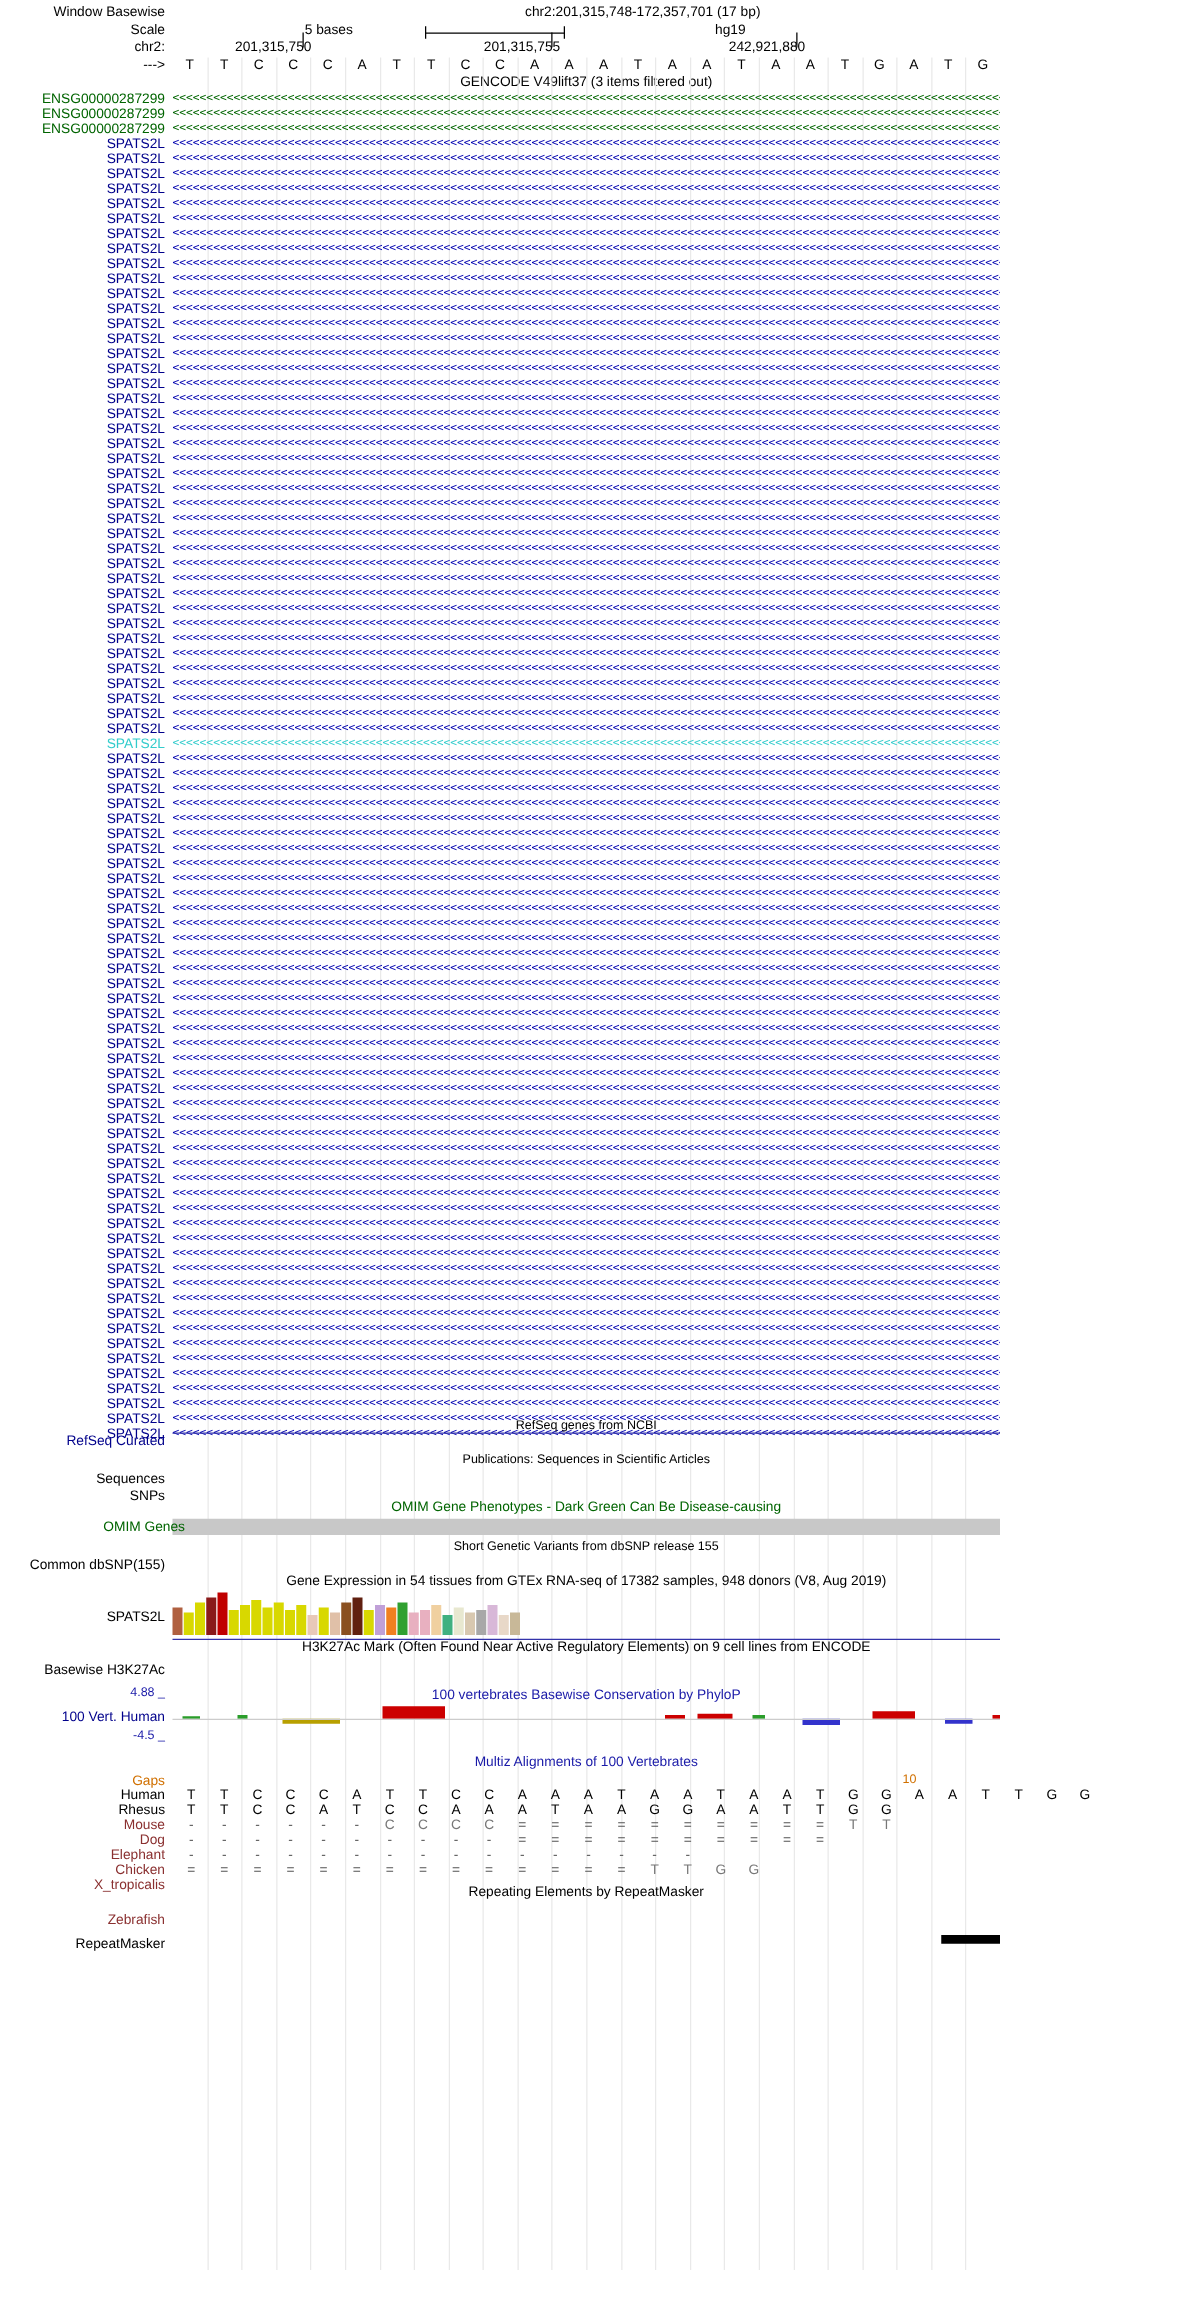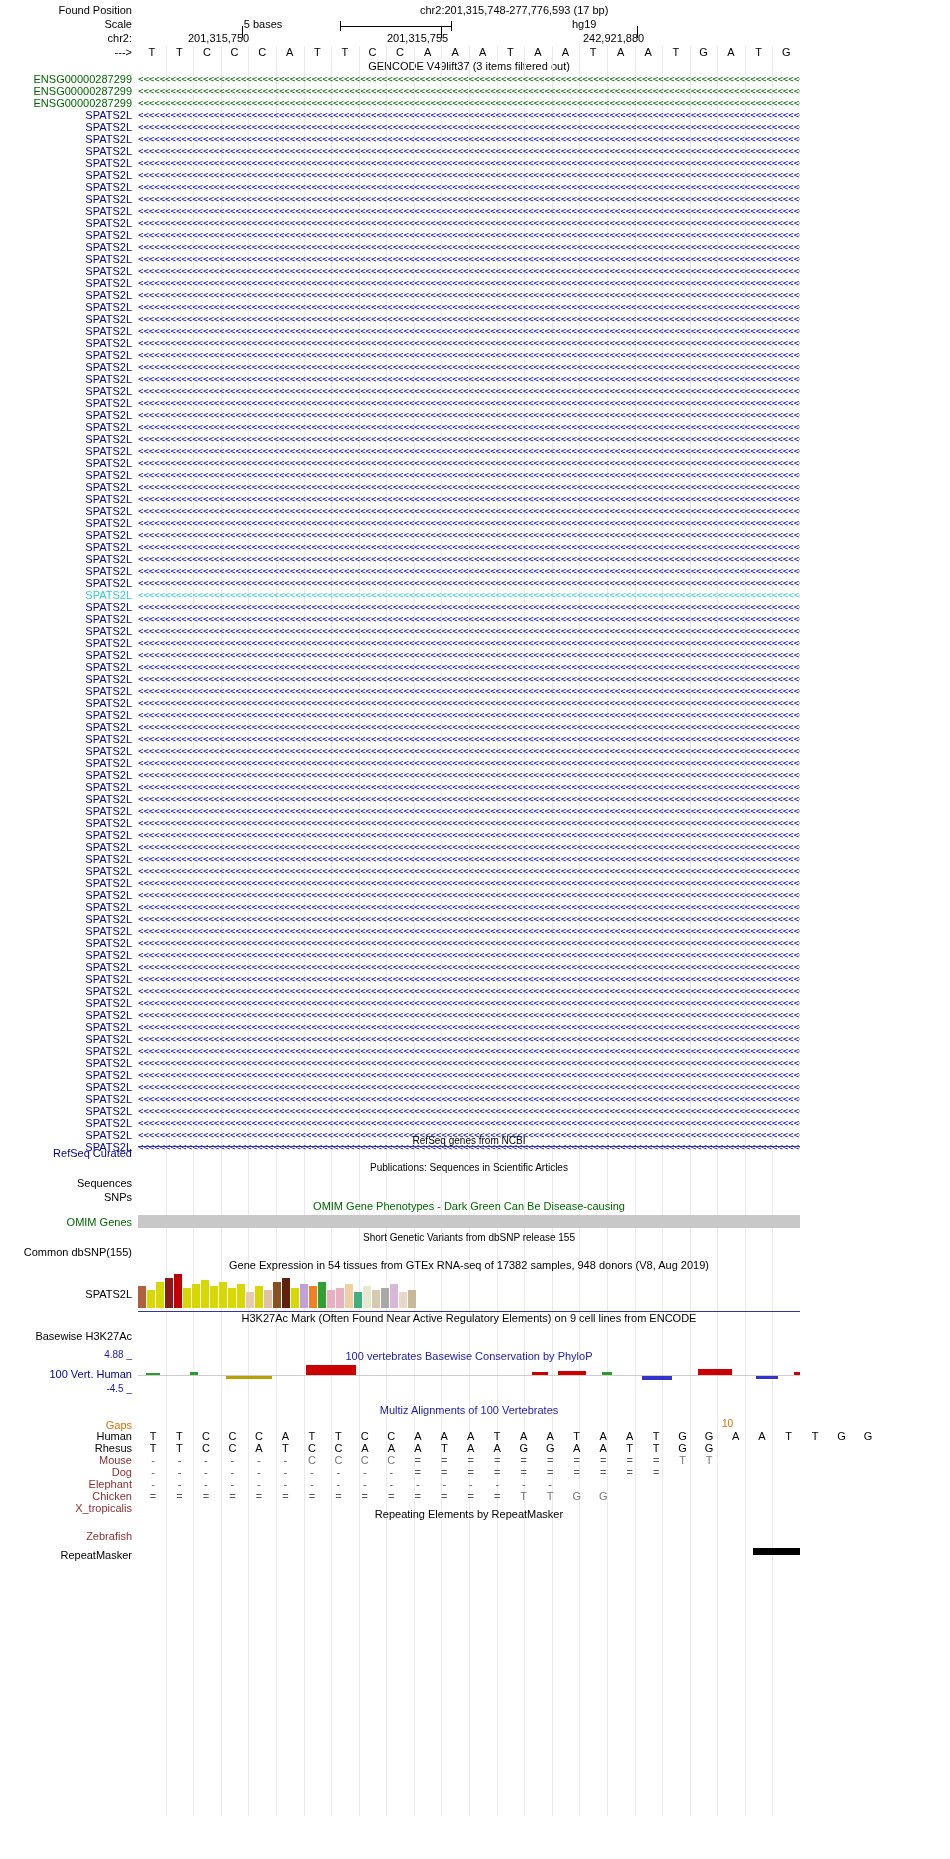--- a/index.html
+++ b/index.html
@@ -36,37 +36,37 @@
 
   .species-letter{position:absolute;font-size:11px;text-align:center;width:14px;}
 
   .rm-block{position:absolute;height:7px;background:#000;}
 </style>
 </head>
 <body>
 
 <div class="wrap">
 
-  <div class="row-label" style="left:0;top:4px;width:132px;">Found Position</div>
+  <div class="row-label" style="left:0;top:4px;width:132px;">Window Basewise</div>
 
   <div class="row-label" style="left:0;top:18px;width:132px;">Scale</div>
   <div class="hdr-center" style="left:138px;width:250px;top:18px;">5 bases</div>
   <div style="position:absolute;left:340px;top:26px;width:112px;height:1px;background:#000;"></div>
   <div style="position:absolute;left:340px;top:21px;width:1px;height:10px;background:#000;"></div>
   <div style="position:absolute;left:451px;top:21px;width:1px;height:10px;background:#000;"></div>
 
   <div class="row-label" style="left:0;top:32px;width:132px;">chr2:</div>
   <div style="position:absolute;left:188px;top:32px;font-size:11px;">201,315,750</div>
   <div style="position:absolute;left:242px;top:26px;width:1px;height:12px;background:#000;"></div>
   <div style="position:absolute;left:387px;top:32px;font-size:11px;">201,315,755</div>
   <div style="position:absolute;left:441px;top:26px;width:1px;height:12px;background:#000;"></div>
   <div style="position:absolute;left:583px;top:32px;font-size:11px;">242,921,880</div>
   <div style="position:absolute;left:637px;top:26px;width:1px;height:12px;background:#000;"></div>
   <div style="position:absolute;left:572px;top:18px;font-size:11px;">hg19</div>
-  <div class="hdr-center" style="left:420px;width:380px;top:4px;text-align:left;">chr2:201,315,748-277,776,593 (17 bp)</div>
+  <div class="hdr-center" style="left:420px;width:380px;top:4px;text-align:left;">chr2:201,315,748-172,357,701 (17 bp)</div>
 
   <div class="row-label" style="left:0;top:46px;width:132px;">---&gt;</div>
   <div id="seq-row" style="position:absolute;left:138px;top:46px;width:662px;height:14px;">
       <span class="seq-letter" style="left: 6.79167px; top: 0px;">T</span>
       <span class="seq-letter" style="left: 34.375px; top: 0px;">T</span>
       <span class="seq-letter" style="left: 61.9583px; top: 0px;">C</span>
       <span class="seq-letter" style="left: 89.5417px; top: 0px;">C</span>
       <span class="seq-letter" style="left: 117.125px; top: 0px;">C</span>
       <span class="seq-letter" style="left: 144.708px; top: 0px;">A</span>
       <span class="seq-letter" style="left: 172.292px; top: 0px;">T</span>
@@ -306,21 +306,21 @@
     <div class="hline" style="top:1146px;"></div>
     <div class="sect-title" style="top:1135px;font-size:10px;">RefSeq genes from NCBI</div>
 
     <div class="row-label" style="left:0;top:1177px;width:132px;">Sequences</div>
     <div class="sect-title" style="top:1162px;font-size:10px;">Publications: Sequences in Scientific Articles</div>
 
     <div class="row-label" style="left:0;top:1191px;width:132px;">SNPs</div>
 
     <div class="sect-title green-title" style="top:1200px;">OMIM Gene Phenotypes - Dark Green Can Be Disease-causing</div>
     <div class="grayband" style="top:1215px;"></div>
-    <div class="row-label lbl-green" style="left:0;top:1216px;width:132px;">OMIM Genes</div>
+    <div class="row-label lbl-green" style="left:0;top:1216px;width:132px;padding-left:16px;">OMIM Genes</div>
 
     <div class="sect-title" style="top:1232px;font-size:10px;">Short Genetic Variants from dbSNP release 155</div>
     <div class="row-label" style="left:0;top:1246px;width:132px;">Common dbSNP(155)</div>
 
     <div class="sect-title" style="top:1259px;">Gene Expression in 54 tissues from GTEx RNA-seq of 17382 samples, 948 donors (V8, Aug 2019)</div>
     <div class="row-label" style="left:0;top:1288px;width:132px;">SPATS2L</div>
     <div id="gtex-bars" style="position:absolute;left:138px;top:1272px;width:280px;height:36px;">
         <div class="bar" style="left: 0px; height: 22px; background: rgb(176, 96, 64);"></div>
         <div class="bar" style="left: 9px; height: 18px; background: rgb(216, 216, 0);"></div>
         <div class="bar" style="left: 18px; height: 26px; background: rgb(216, 216, 0);"></div>

